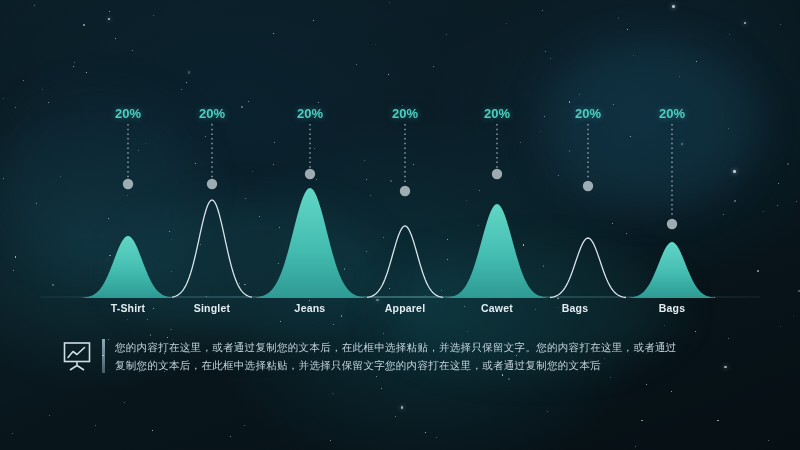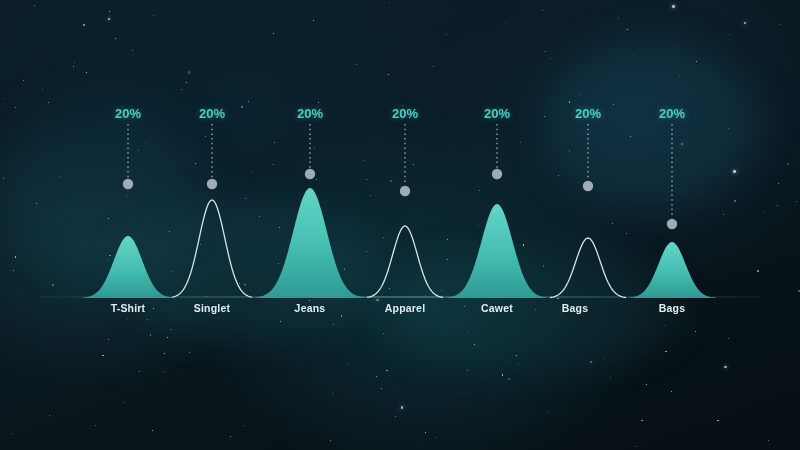--- a/index.html
+++ b/index.html
@@ -415,14 +415,28 @@
         <div class="cat-label" style="left: 128px; top: 236px;">T-Shirt</div>
         <div class="cat-label" style="left: 212px; top: 236px;">Singlet</div>
         <div class="cat-label" style="left: 310px; top: 236px;">Jeans</div>
         <div class="cat-label" style="left: 405px; top: 236px;">Apparel</div>
         <div class="cat-label" style="left: 497px; top: 236px;">Cawet</div>
         <div class="cat-label" style="left: 575px; top: 236px;">Bags</div>
         <div class="cat-label" style="left: 672px; top: 236px;">Bags</div>
       </div>
   </div>
 
+  <div class="footnote">
+    <svg class="board-icon" width="30" height="32" viewBox="0 0 30 32">
+      <rect x="2.5" y="3" width="25" height="18.5" fill="none" stroke="#cfdde5" stroke-width="1.6"></rect>
+      <path d="M6 17.5 L11 11.5 L15 14.5 L22.5 7.5" fill="none" stroke="#cfdde5" stroke-width="1.6" stroke-linejoin="round" stroke-linecap="round"></path>
+      <line x1="15" y1="21.5" x2="15" y2="25.5" stroke="#cfdde5" stroke-width="1.6"></line>
+      <line x1="15" y1="25.5" x2="8" y2="30" stroke="#cfdde5" stroke-width="1.6"></line>
+      <line x1="15" y1="25.5" x2="22" y2="30" stroke="#cfdde5" stroke-width="1.6"></line>
+    </svg>
+    <div class="divider-bars"></div>
+    <div class="foot-text">
+      <div>您的内容打在这里，或者通过复制您的文本后，在此框中选择粘贴，并选择只保留文字。您的内容打在这里，或者通过</div>
+      <div>复制您的文本后，在此框中选择粘贴，并选择只保留文字您的内容打在这里，或者通过复制您的文本后</div>
+    </div>
+  </div>
 
 </div>
 
 </body></html>

